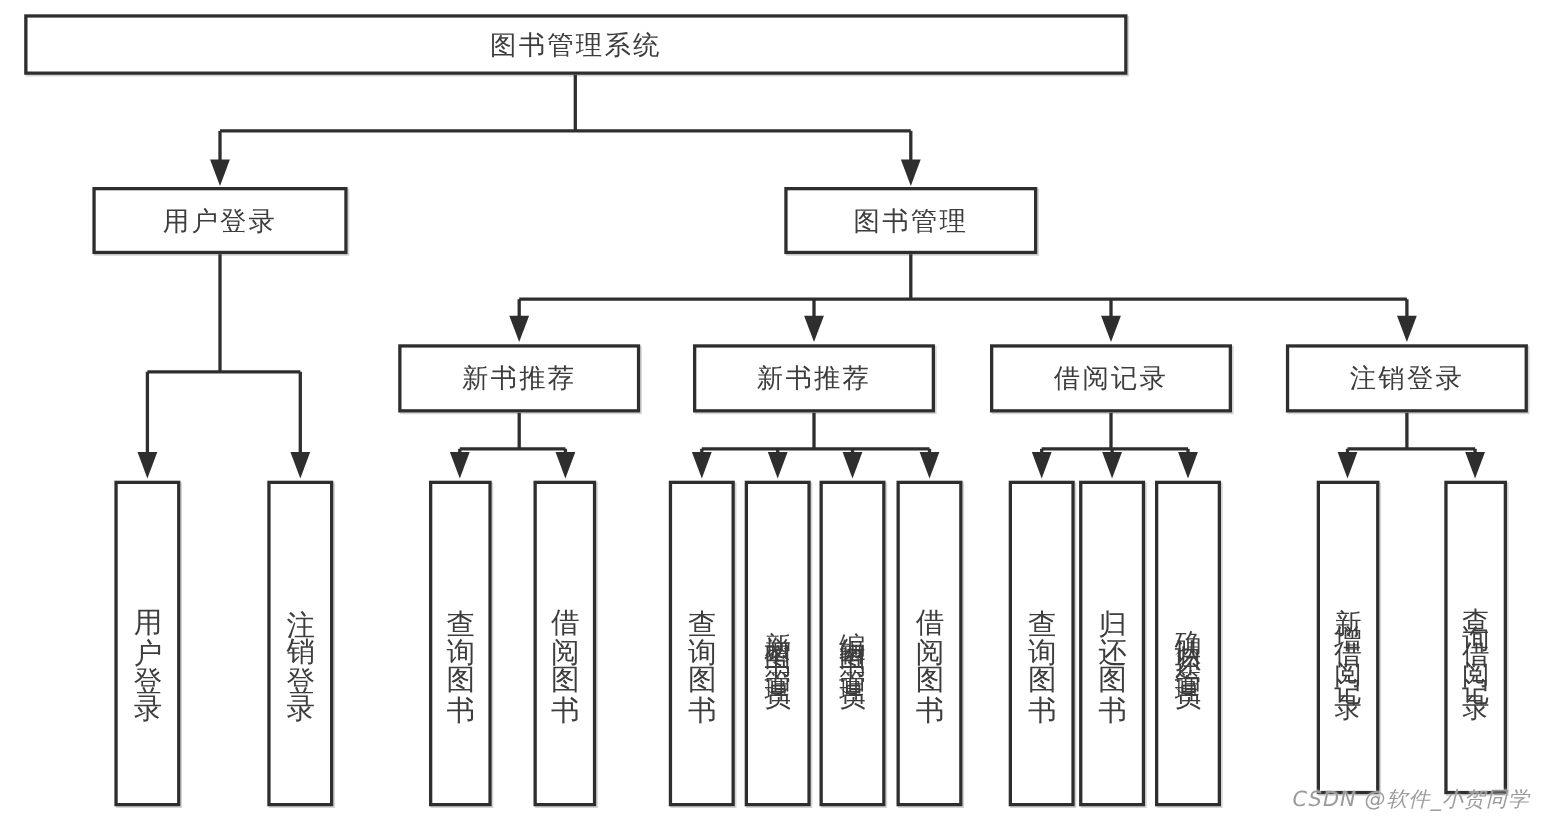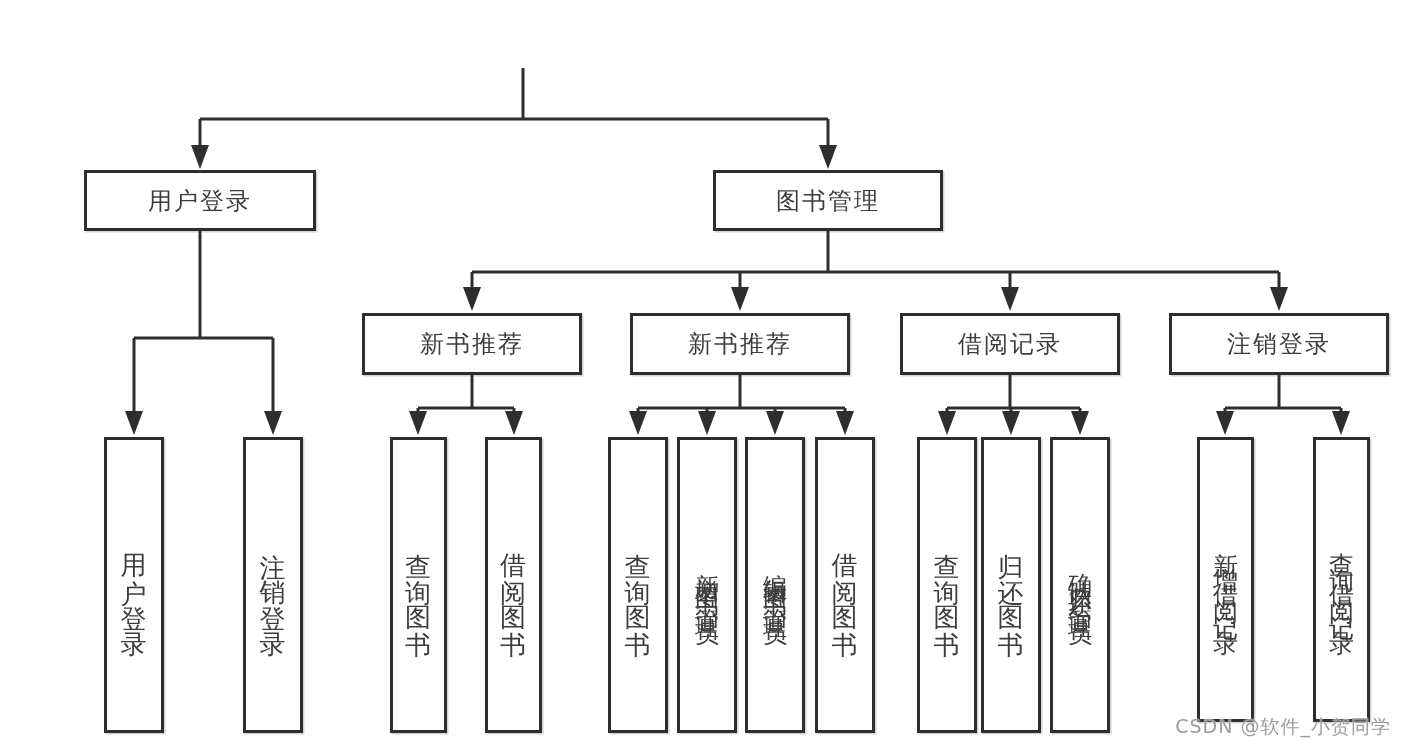--- a/index.html
+++ b/index.html
@@ -47,20 +47,21 @@
   .watermark {
     position: absolute;
     right: 14px;
     bottom: 7px;
     font-size: 19px;
     color: #9b9b9b;
     letter-spacing: 1px;
     white-space: nowrap;
     z-index: 5;
     text-shadow: 0 0 2px #ffffff;
+    font-style: italic;
   }
 </style>
 </head>
 <body>
 
 <div class="canvas">
 
   <svg class="wires" viewBox="0 0 1405 747" xmlns="http://www.w3.org/2000/svg">
 
     <path d="M523,68 V119"></path>
@@ -117,20 +118,23 @@
     <polygon points="1002,411 1020,411 1011,435"></polygon>
     <polygon points="1071,411 1089,411 1080,435"></polygon>
 
     <path d="M1225,408 H1341"></path>
     <path d="M1225,408 V416"></path>
     <path d="M1341,408 V416"></path>
     <polygon points="1216,411 1234,411 1225,435"></polygon>
     <polygon points="1332,411 1350,411 1341,435"></polygon>
   </svg>
 
+  <div class="box" style="left:22px; top:13px; width:1003px; height:55px;">
+    <span class="hlabel">图书管理系统</span>
+  </div>
 
   <div class="box" style="left:84px; top:170px; width:232px; height:61px;">
     <span class="hlabel">用户登录</span>
   </div>
   <div class="box" style="left:713px; top:170px; width:230px; height:61px;">
     <span class="hlabel">图书管理</span>
   </div>
 
   <div class="box" style="left:362px; top:313px; width:220px; height:62px;">
     <span class="hlabel">新书推荐</span>

